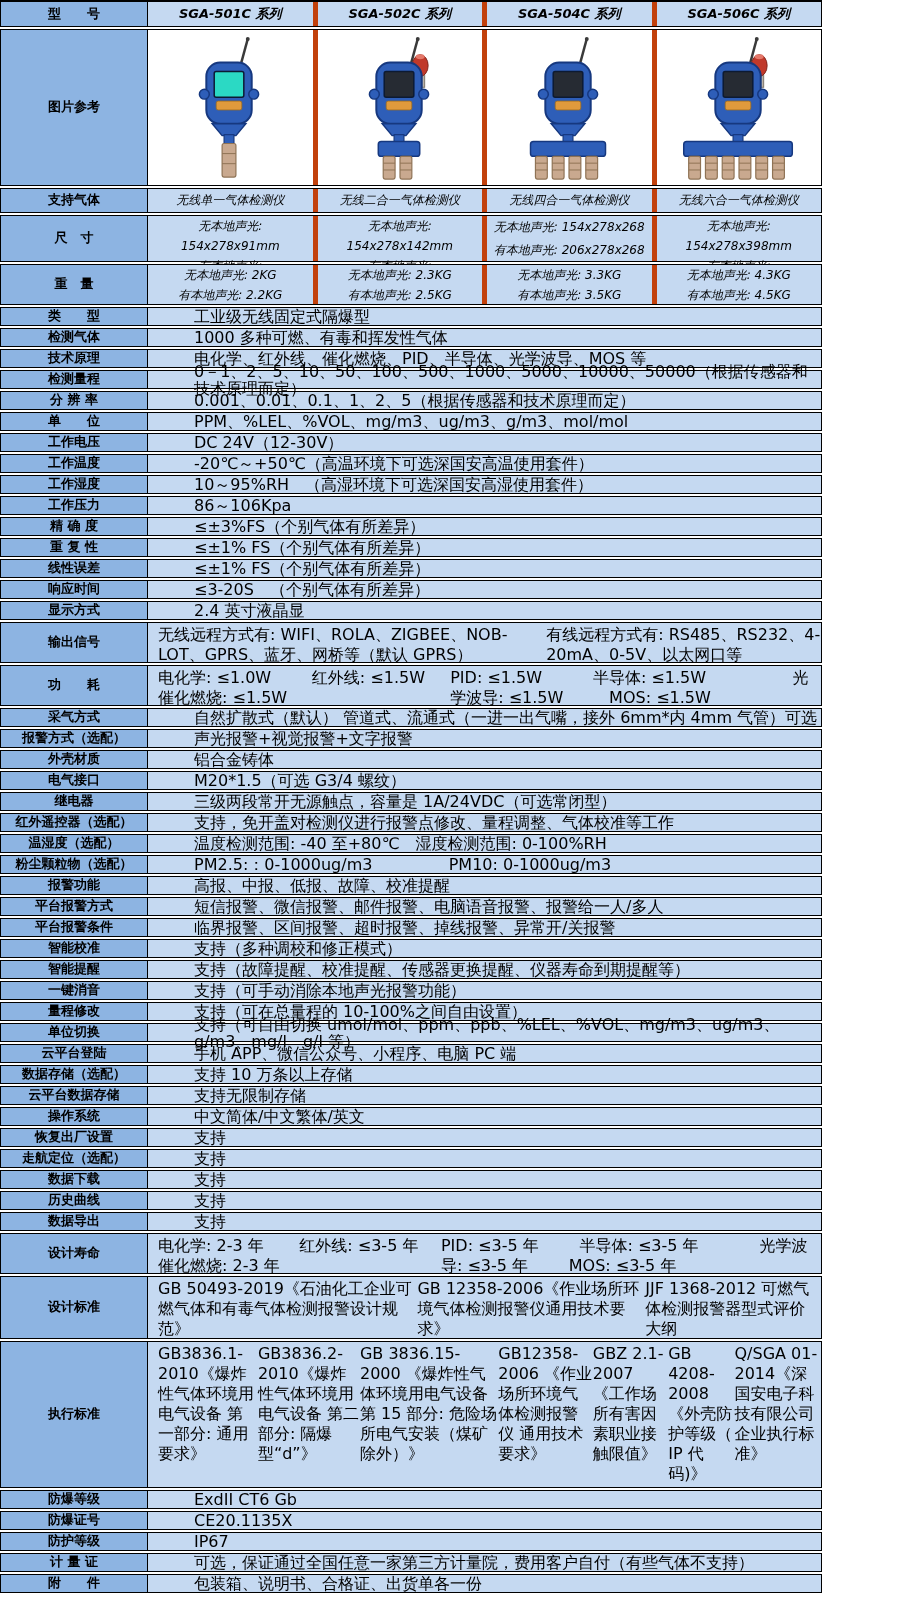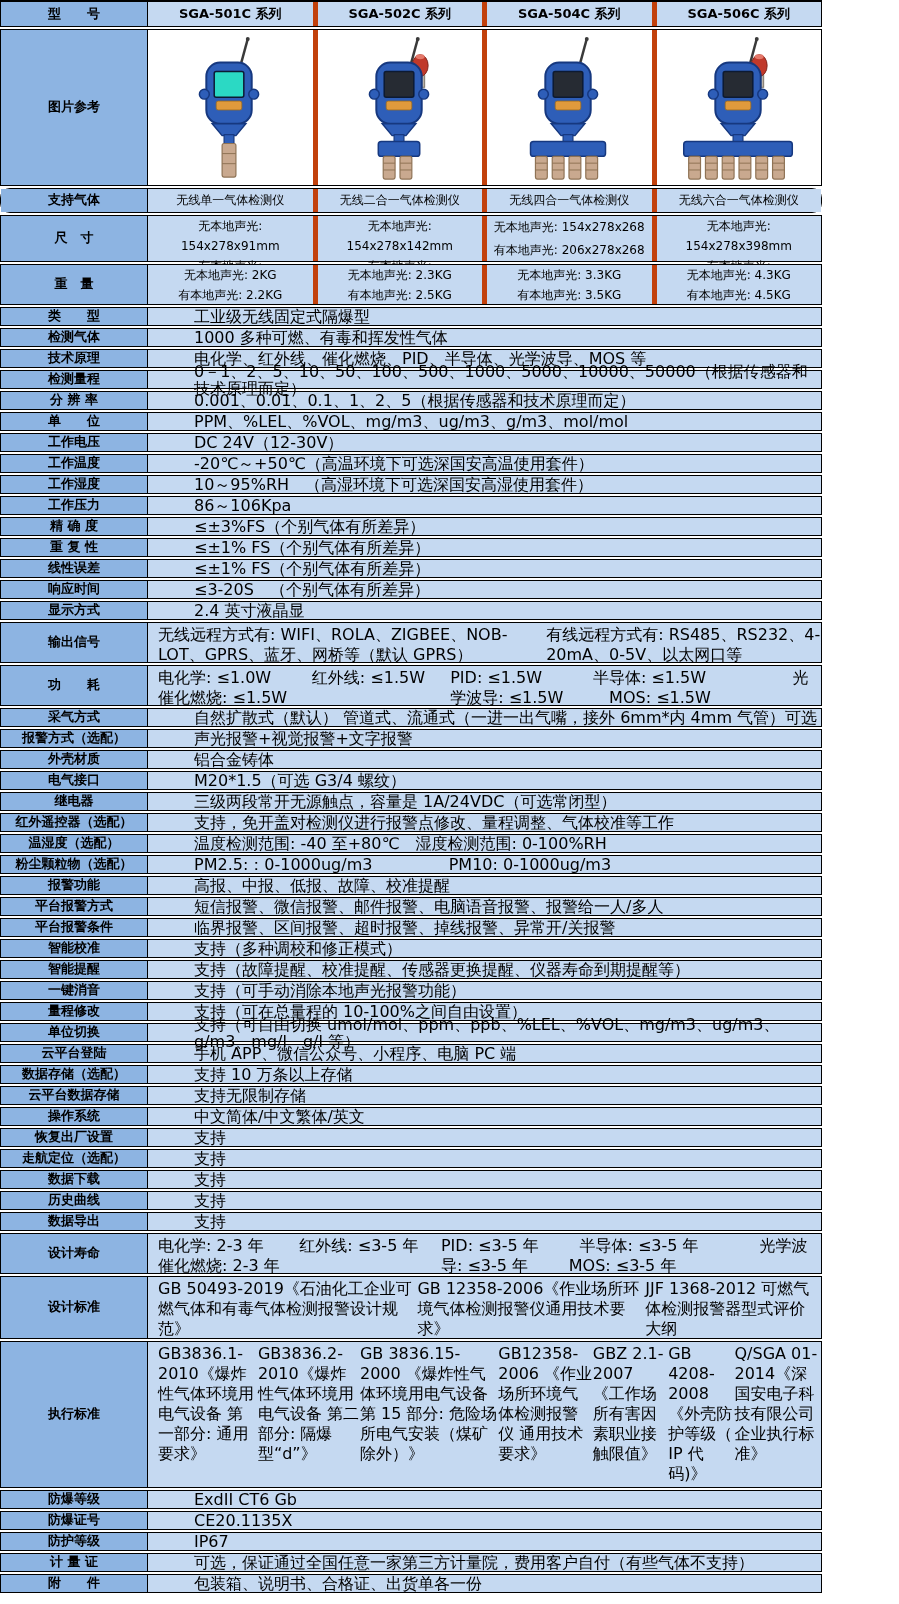--- a/index.html
+++ b/index.html
@@ -6,31 +6,31 @@
   body{width:899px;font-family:"DejaVu Sans","Liberation Sans",sans-serif;color:#000;}
   .table{width:822px;}
   .row{display:flex;border:1px solid #000;margin-bottom:2px;box-sizing:border-box;background:#c5d9f1;}
   .row.first{border-top:2px solid #000;}
   .label{width:147px;flex:0 0 147px;background:#8db4e2;display:flex;align-items:center;justify-content:center;
          font-weight:bold;font-size:13px;text-align:center;border-right:1px solid #000;box-sizing:border-box;
          line-height:1.15;padding:0 2px;}
   .val{flex:1;display:flex;align-items:center;font-size:16px;padding-left:10px;white-space:pre-wrap;box-sizing:border-box;}
   .val.multi{flex-direction:row;align-items:stretch;justify-content:space-around;padding-top:2px;padding-bottom:2px;}
   .line{line-height:20px;}
-  .cols{flex:1;display:flex;}
+  .cols{flex:1;display:flex;font-style:italic;}
   .cell{flex:1;border-left:5px solid #c2410c;display:flex;flex-direction:column;align-items:center;justify-content:space-around;
         font-size:12px;text-align:center;box-sizing:border-box;background:#c5d9f1;}
   .cell:first-child{border-left:none;}
   .cell.white{background:#ffffff;}
   .hrow{height:27px;}
   .hrow .cell{font-weight:bold;font-size:13px;justify-content:center;}
   .imgrow{height:157px;}
   .r1{height:19px;gap:36px;}
   .r1 .val{line-height:17px;}
-  .supp{height:25px;border-radius:10px;}
+  .supp{height:25px;}
   .sz{height:47px;}
   .wt{height:41px;}
   .r2{height:41px;}
   .r3{height:63px;}
   .r7{height:147px;}
   svg{display:block;}
 </style>
 </head>
 <body>
 

